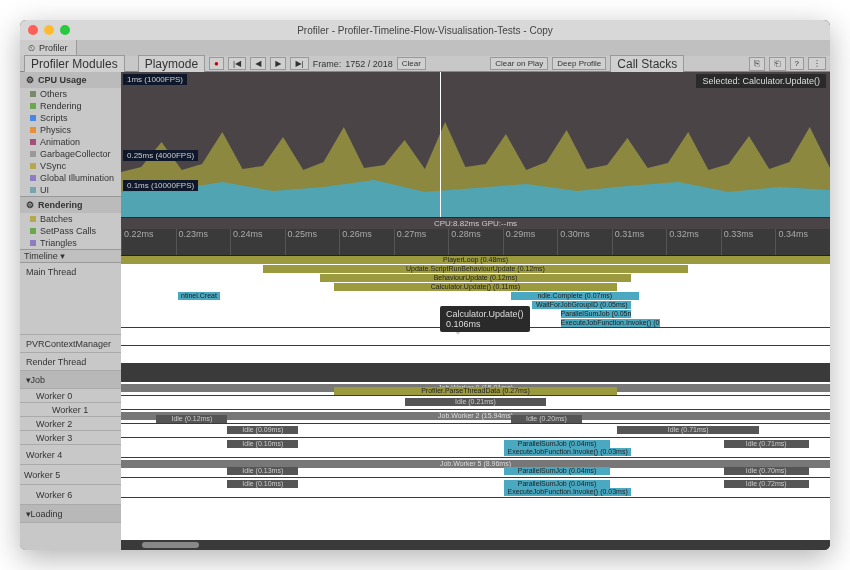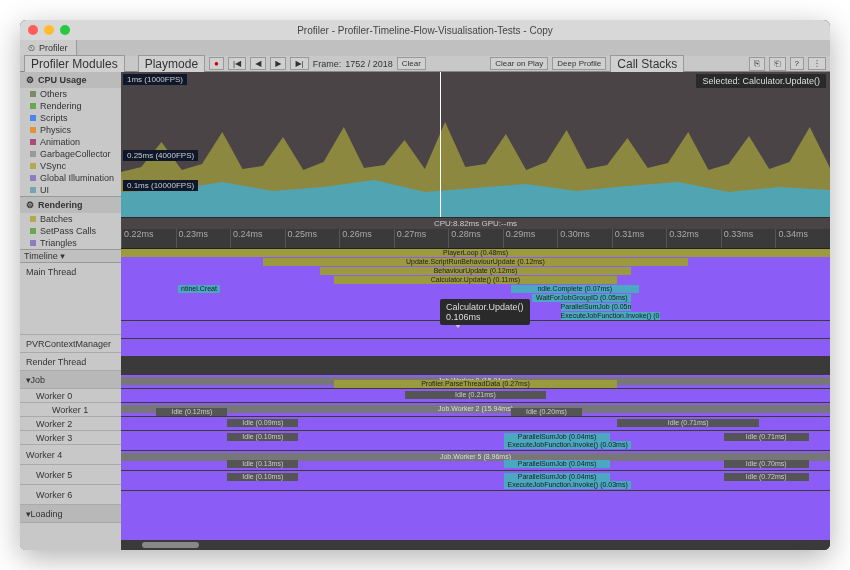--- a/index.html
+++ b/index.html
@@ -19,27 +19,27 @@
 .sb-header { padding: 3px 6px; font-weight: bold; display: flex; align-items: center; gap: 4px; background: #bbb; }
 .sb-item { padding: 1px 6px 1px 10px; display: flex; align-items: center; gap: 4px; }
 .sb-swatch { width: 6px; height: 6px; }
 .sb-divider { height: 1px; background: #999; }
 .content { flex: 1; display: flex; flex-direction: column; background: #4a4447; position: relative; }
 .graph-area { height: 145px; background: #4a4447; position: relative; overflow: hidden; }
 .graph-label { position: absolute; left: 2px; background: #0f172a; color: #ccc; padding: 1px 4px; font-size: 8px; }
 .selected-label { position: absolute; top: 2px; right: 4px; background: #2a2a2a; color: #ddd; padding: 2px 6px; font-size: 9px; }
 .graph-svg { width: 100%; height: 100%; }
 .stats-bar { height: 12px; background: #4a4447; color: #ccc; text-align: center; font-size: 8px; line-height: 12px; border-top: 1px solid #2a2a2a; }
-.ruler { height: 20px; background: #3a3a3a; color: #aaa; display: flex; font-size: 7px; border-bottom: 1px solid #222; }
+.ruler { height: 27px; background: #3a3a3a; color: #aaa; display: flex; font-size: 7px; border-bottom: 1px solid #222; }
 .ruler span { flex: 1; text-align: left; padding-left: 2px; border-left: 1px solid #555; }
 .tl-labels { width: 101px; background: #c8c8c8; color: #333; font-size: 9px; }
 .tl-label { padding: 2px 6px; border-bottom: 1px solid #aaa; height: 18px; display: flex; align-items: center; }
 .tl-label.tall { height: 72px; align-items: flex-start; padding-top: 4px; }
 .tl-label.group { background: #b8b8b8; font-weight: normal; }
-.tl-tracks { flex: 1; background: #8b5cf6; position: relative; overflow: hidden; }
+.tl-tracks { flex: 1; background: #ffffff; position: relative; overflow: hidden; }
 .track { position: relative; border-bottom: 1px solid #3a3a3a; }
 .bar { position: absolute; height: 8px; font-size: 7px; color: #222; overflow: hidden; white-space: nowrap; text-align: center; line-height: 8px; }
 .olive { background: #9c9a3e; }
 .teal { background: #4aa8c0; }
 .gray { background: #777; color: #ddd; }
 .dkgray { background: #555; color: #ccc; }
 .tooltip { position: absolute; background: #2a2a2a; color: #ddd; padding: 3px 6px; font-size: 8px; border-radius: 2px; z-index: 10; }
 .marker { position: absolute; width: 0; height: 0; border-left: 4px solid transparent; border-right: 4px solid transparent; border-top: 5px solid #ccc; }
 .playhead { position: absolute; top: 0; bottom: 0; width: 1px; background: #fff; left: 45%; z-index: 5; }
 .scrollbar { height: 10px; background: #3a3a3a; position: relative; }
@@ -161,21 +161,21 @@
         <div class="tl-label tall">Main Thread</div>
         <div class="tl-label">PVRContextManager</div>
         <div class="tl-label">Render Thread</div>
         <div class="tl-label group">▾ <span>Job</span></div>
         <div id="worker-labels">
             <div class="tl-label" style="padding-left:16px;height:14px">Worker 0</div>
             <div class="tl-label" style="padding-left:32px;height:14px">Worker 1</div>
             <div class="tl-label" style="padding-left:16px;height:14px">Worker 2</div>
             <div class="tl-label" style="padding-left:16px;height:14px">Worker 3</div>
             <div class="tl-label" style="height:20px">Worker 4</div>
-            <div class="tl-label" style="padding-left:16px;height:20px">Worker 5</div>
+            <div class="tl-label" style="padding-left:4px;height:20px">Worker 5</div>
             <div class="tl-label" style="padding-left:16px;height:20px">Worker 6</div>
           </div>
         <div class="tl-label group">▾ <span>Loading</span></div>
       </div>
     </div>
 
     <div class="content">
       <div class="graph-area">
         <div class="playhead"></div>
         <svg class="graph-svg" viewBox="0 0 700 145" preserveAspectRatio="none">

